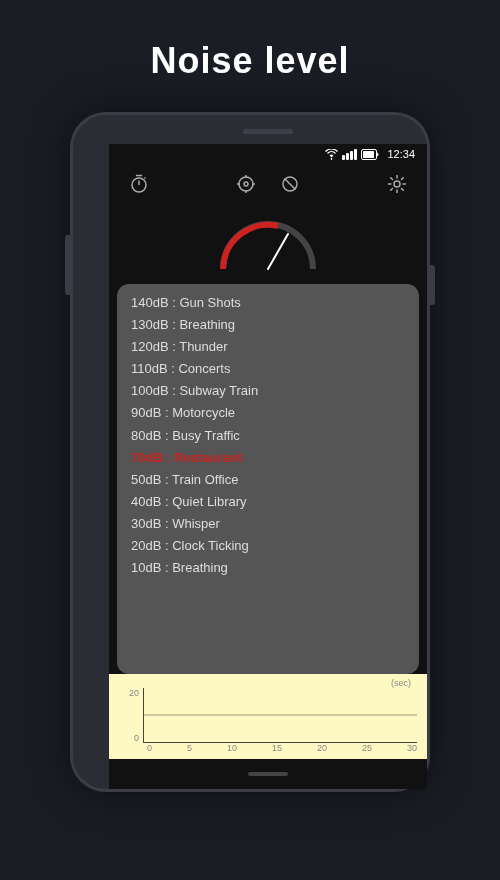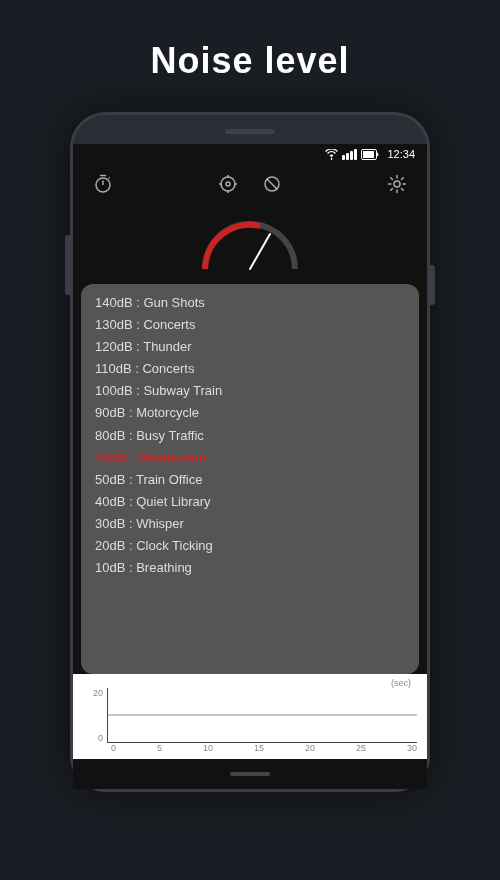--- a/index.html
+++ b/index.html
@@ -28,20 +28,21 @@
       position: relative;
       width: 360px;
       height: 680px;
       background-color: #2a2d33;
       border-radius: 36px;
       border: 3px solid #3a3d45;
       display: flex;
       flex-direction: column;
       align-items: center;
       box-shadow: 0 0 40px rgba(0,0,0,0.6);
+      padding-left: 36px;
     }
 
     
     .phone-wrapper::before {
       content: '';
       position: absolute;
       left: -8px;
       top: 120px;
       width: 5px;
       height: 60px;
@@ -151,21 +152,21 @@
       white-space: nowrap;
     }
 
     .noise-item.active {
       color: #cc2222;
       font-weight: bold;
     }
 
     
     .chart-area {
-      background-color: #ffffff;
+      background-color: #fef9c3;
       padding: 4px 10px 6px 10px;
     }
 
     .chart-container {
       position: relative;
       height: 55px;
       display: flex;
       flex-direction: row;
     }
 
@@ -305,21 +306,21 @@
       <svg width="100" height="60" viewBox="0 0 100 60" fill="none">
         <path d="M5 55 A45 45 0 0 1 95 55" stroke="#444444" stroke-width="6" fill="none"></path>
         <path d="M5 55 A45 45 0 0 1 60 12" stroke="#cc2222" stroke-width="6" fill="none"></path>
         <line x1="50" y1="55" x2="70" y2="20" stroke="white" stroke-width="2" stroke-linecap="round"></line>
       </svg>
     </div>
 
     <div class="noise-list-panel">
       <div id="noise-list-container">
           <div class="noise-item">140dB : Gun Shots</div>
-          <div class="noise-item">130dB : Concerts</div>
+          <div class="noise-item">130dB : Breathing</div>
           <div class="noise-item">120dB : Thunder</div>
           <div class="noise-item">110dB : Concerts</div>
           <div class="noise-item">100dB : Subway Train</div>
           <div class="noise-item">90dB : Motorcycle</div>
           <div class="noise-item">80dB : Busy Traffic</div>
           <div class="noise-item active">70dB : Restaurant</div>
           <div class="noise-item">50dB : Train Office</div>
           <div class="noise-item">40dB : Quiet Library</div>
           <div class="noise-item">30dB : Whisper</div>
           <div class="noise-item">20dB : Clock Ticking</div>

